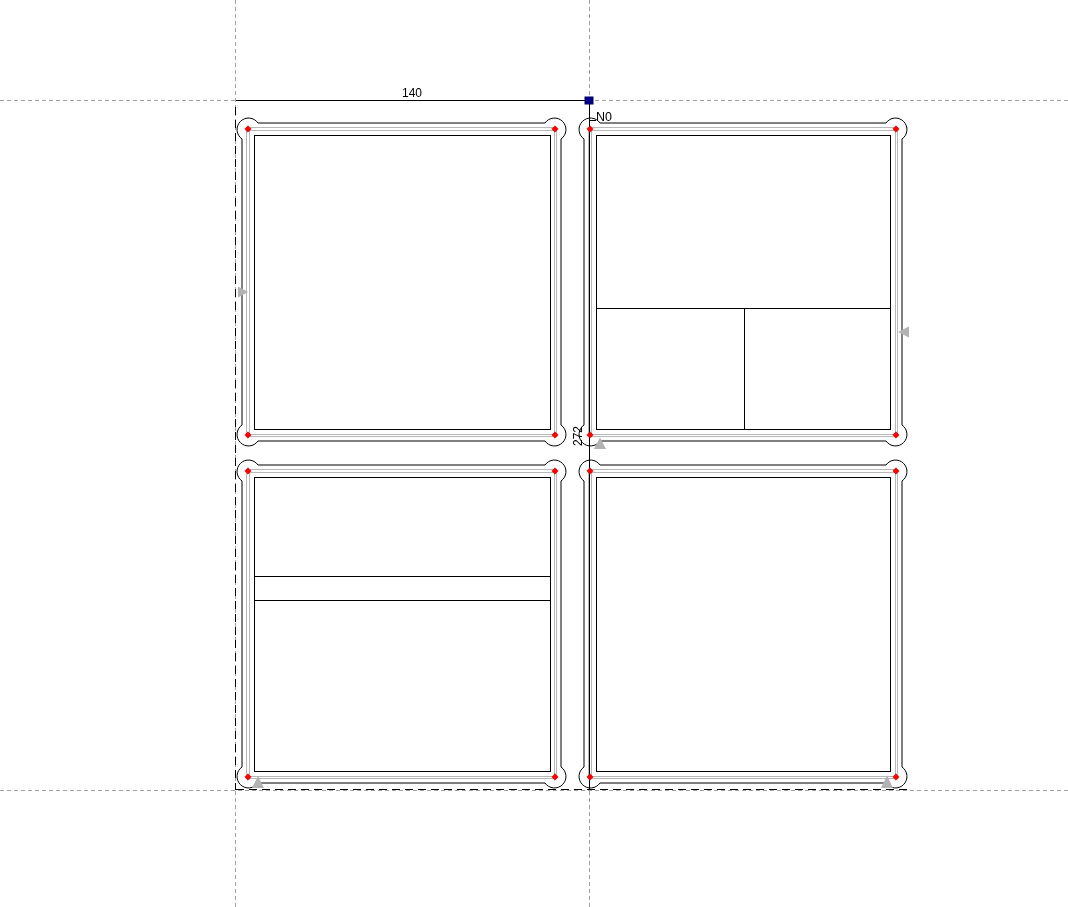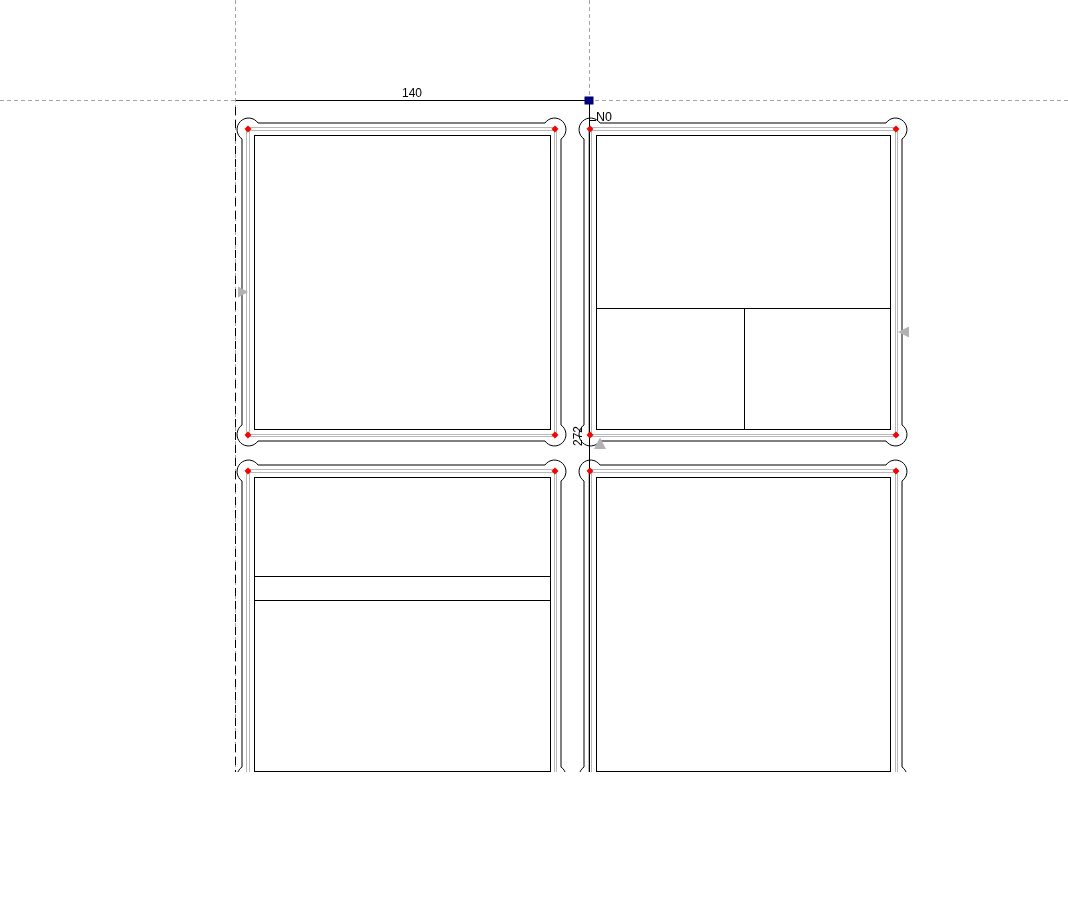--- a/index.html
+++ b/index.html
@@ -1,16 +1,16 @@
 <!DOCTYPE html>
 <html style="--c-background: #ffffff; --c-outline: #000000; --c-guide: #a2a2a2; --c-part_edge: #b8b8b8; --c-arrow: #b2b2b2; --c-handle: #ff0000; --c-handle_edge: #cc0000; --c-origin: #00008b;"><head>
 <meta charset="utf-8">
 <style>
   html,body{margin:0;padding:0;background:#fff;}
-  .viewport{position:relative;width:1068px;height:772px;background:var(--c-background,#fff);overflow:hidden;font-family:"Liberation Sans",sans-serif;text-align:right;}
+  .viewport{position:relative;width:1068px;height:907px;background:var(--c-background,#fff);overflow:hidden;font-family:"Liberation Sans",sans-serif;text-align:right;}
   svg{display:block;}
   text{font-family:"Liberation Sans",sans-serif;fill:#000;}
   .guide{stroke:var(--c-guide,#a2a2a2);stroke-width:1;stroke-dasharray:4 3;fill:none;}
   .sheet-edge{stroke:var(--c-outline,#000);stroke-width:1;stroke-dasharray:8 5;fill:none;}
   .dim{stroke:var(--c-outline,#000);stroke-width:1;fill:none;}
   .contour{stroke:var(--c-outline,#000);stroke-width:1;fill:none;}
   .part{stroke:var(--c-part_edge,#b8b8b8);stroke-width:1;fill:none;}
   .inner{stroke:var(--c-outline,#000);stroke-width:1;fill:none;}
   .divider{stroke:var(--c-outline,#000);stroke-width:1;fill:none;}
   .arrow{fill:var(--c-arrow,#b2b2b2);stroke:none;}

